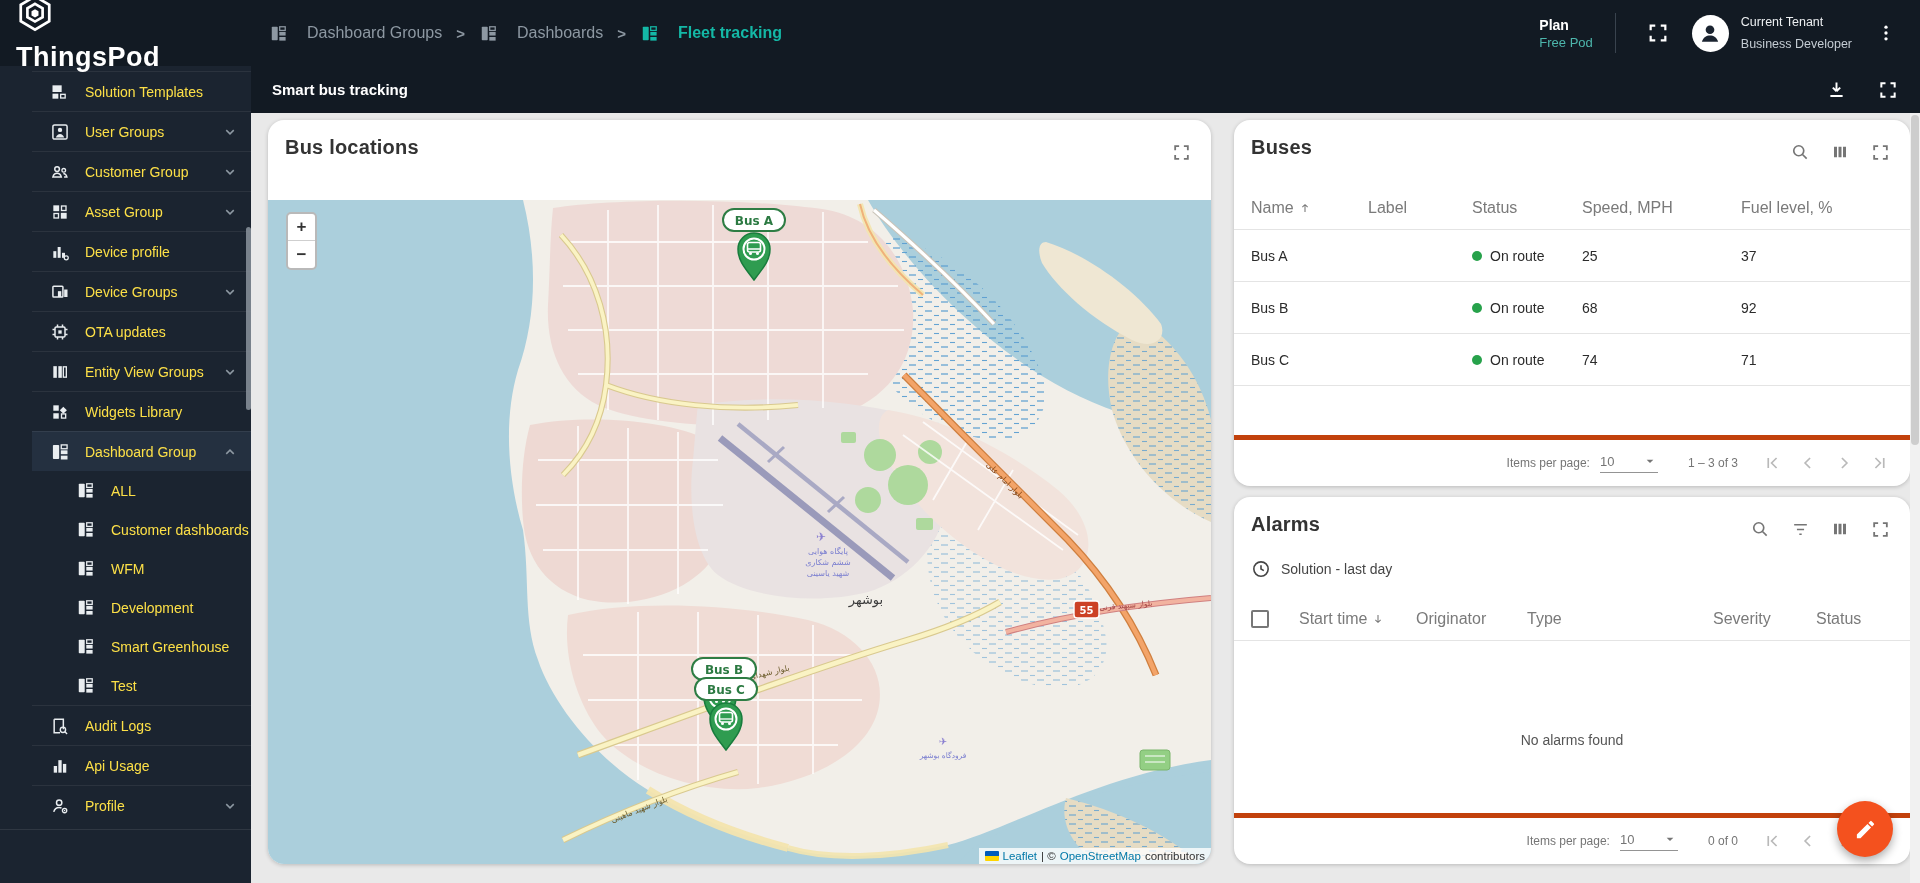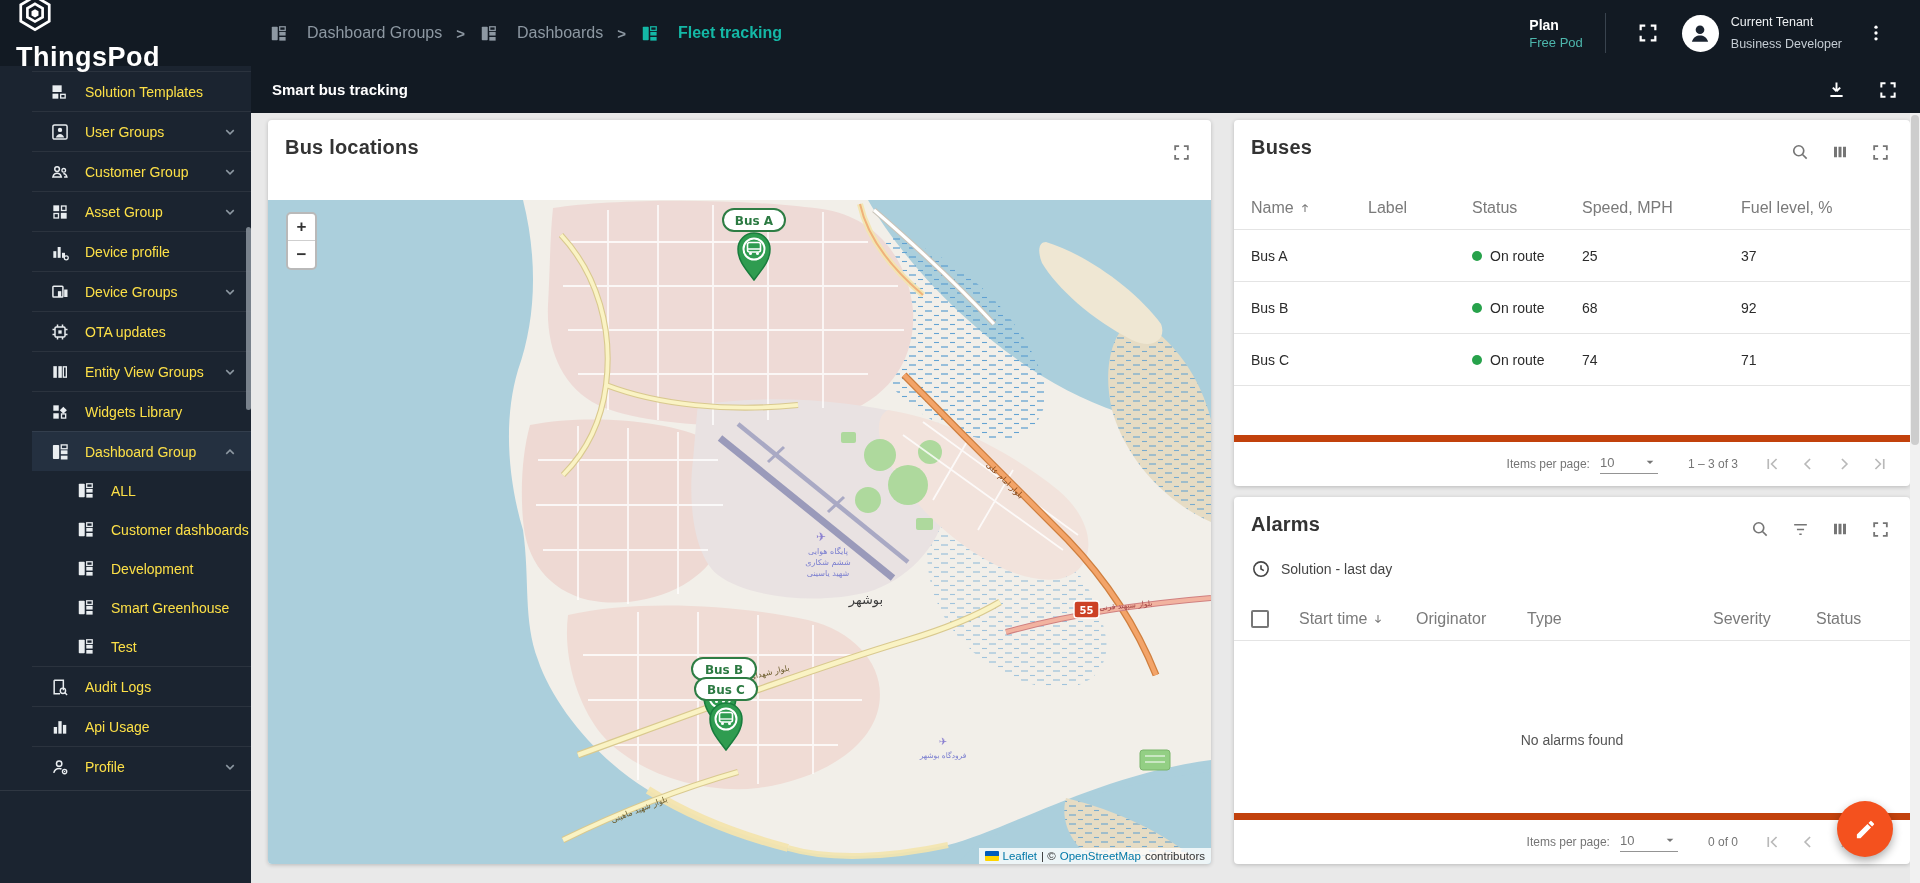--- a/index.html
+++ b/index.html
@@ -9,21 +9,21 @@
 
   
   .hdr { position:absolute; left:0; top:0; width:1920px; height:66px; background:#121a23;
     display:flex; align-items:center; z-index:30; }
   .logo { display:flex; align-items:flex-start; gap:10px; padding:0 20px 0 16px; min-width:235px;flex-direction:column; }
   .logo-txt { color:#fff; font-size:27px; font-weight:bold; letter-spacing:.5px; }
   .crumbs { display:flex; align-items:center; gap:14px; margin-left:34px; }
   .crumb { display:flex; align-items:center; gap:19px; color:#8d98a2; font-size:16px; cursor:pointer; }
   .crumb.active { color:#14b8a6; font-weight:bold; }
   .crumb-sep { color:#8d98a2; font-size:15px; font-weight:bold; }
-  .hdr-right { margin-left:auto; display:flex; align-items:center; padding-right:24px; }
+  .hdr-right { margin-left:auto; display:flex; align-items:center; padding-right:14px; }
   .plan { text-align:left; margin-right:22px; }
   .plan-l1 { color:#fff; font-size:14px; font-weight:bold; }
   .plan-l2 { color:#4db6ac; font-size:13px; margin-top:2px; }
   .vdiv { width:1px; height:40px; background:#39434e; margin-right:22px; }
   .hdr-ico { width:40px; height:40px; display:flex; align-items:center; justify-content:center; cursor:pointer; }
   .avatar { width:37px; height:37px; border-radius:50%; background:#fff; display:flex; align-items:center; justify-content:center; margin:0 12px 0 14px; cursor:pointer; }
   .tenant { margin-right:14px; }
   .tenant div:first-child { color:#eceff1; font-size:12.5px; }
   .tenant div:last-child  { color:#c4ccd3; font-size:12.5px; margin-top:8px; }
 
@@ -41,21 +41,21 @@
 
   
   .tbar { position:absolute; left:251px; top:66px; right:0; height:47px; background:#121a23;
     display:flex; align-items:center; padding:0 14px 0 21px; z-index:10; }
   .tbar-title { color:#fff; font-size:15px; font-weight:bold; }
   .tbar-icos { margin-left:auto; display:flex; gap:16px; }
   .tbar-ico { width:36px; height:36px; display:flex; align-items:center; justify-content:center; color:#fff; cursor:pointer; }
 
   
   .content { position:absolute; left:251px; top:113px; right:0; bottom:0; background:#e9e9e9; }
-  .card { position:absolute; background:#fff; border-radius:4px; box-shadow:0 1px 4px rgba(0,0,0,.2); }
+  .card { position:absolute; background:#fff; border-radius:16px; box-shadow:0 1px 4px rgba(0,0,0,.2); }
   .card-head { display:flex; align-items:flex-start; padding:16px 14px 0 17px; }
   .card-title { font-size:20px; font-weight:bold; color:#333; letter-spacing:.2px; }
   .card-icos { margin-left:auto; display:flex; gap:8px; }
   .cico { width:32px; height:32px; display:flex; align-items:center; justify-content:center; color:#757575; cursor:pointer; }
 
   
   #mapCard { left:17px; top:7px; width:943px; height:744px; overflow:hidden; }
   .map-wrap { position:absolute; left:0; top:80px; width:943px; height:664px; }
   .map-zoom { position:absolute; left:18px; top:12px; width:31px; background:#fff; border:2px solid #b9b9b9; border-radius:5px; overflow:hidden; }
   .map-zoom div { width:100%; height:27px; display:flex; align-items:center; justify-content:center;
@@ -78,21 +78,21 @@
   .thead .hc { display:flex; align-items:center; gap:4px; }
   .brow { height:52px; border-bottom:1px solid #e4e4e4; font-size:14px; color:#2b2b2b; cursor:pointer; }
   .status-cell { display:flex; align-items:center; gap:8px; }
   .dot { width:10px; height:10px; border-radius:50%; background:#27a24b; }
 
   .realtime { display:flex; align-items:center; gap:10px; padding:14px 17px 0 17px; color:#454545; font-size:14px; }
   .empty-body { position:absolute; left:0; right:0; top:170px; bottom:52px; display:flex; align-items:center; justify-content:center;
      color:#555; font-size:14px; }
   .cb { width:18px; height:18px; border:2px solid #777; border-radius:2px; cursor:pointer; }
 
-  .cfoot { position:absolute; left:0; right:0; bottom:0; height:51px; border-top:7px solid #c2410c;
+  .cfoot { position:absolute; left:0; right:0; bottom:0; height:51px; border-top:5px solid #c2410c;
      display:flex; align-items:center; justify-content:flex-end; padding-right:14px; color:#757575; font-size:12px; }
   .pp-label { margin-right:10px; }
   .pp-select { display:flex; align-items:center; justify-content:space-between; width:58px; border-bottom:1px solid #949494;
      padding-bottom:3px; color:#757575; font-size:13px; cursor:pointer; }
   .pp-range { margin:0 18px 0 30px; }
   .pnav { display:flex; gap:4px; }
   .pbtn { width:32px; height:32px; display:flex; align-items:center; justify-content:center; color:#b9b9b9; cursor:pointer; }
 
   .fab { position:absolute; right:17px; bottom:7px; width:56px; height:56px; border-radius:50%; background:#f4511e;
      display:flex; align-items:center; justify-content:center; box-shadow:0 4px 10px rgba(0,0,0,.33); cursor:pointer; z-index:6; }
@@ -344,20 +344,31 @@
     </div>
     <div class="side-item side-sub">
       <span class="ic">
         <svg width="19" height="19" viewBox="0 0 24 24" fill="currentColor">
           <rect x="3.5" y="3.5" width="7.5" height="17" rx="1"></rect>
           <rect x="13.5" y="3.5" width="7" height="4.6" fill="none" stroke="currentColor" stroke-width="1.6"></rect>
           <rect x="13" y="10" width="8" height="4.6"></rect>
           <rect x="13" y="16.4" width="8" height="4.6"></rect>
         </svg>
       </span>
+      <span class="lbl">WFM</span>
+    </div>
+    <div class="side-item side-sub">
+      <span class="ic">
+        <svg width="19" height="19" viewBox="0 0 24 24" fill="currentColor">
+          <rect x="3.5" y="3.5" width="7.5" height="17" rx="1"></rect>
+          <rect x="13.5" y="3.5" width="7" height="4.6" fill="none" stroke="currentColor" stroke-width="1.6"></rect>
+          <rect x="13" y="10" width="8" height="4.6"></rect>
+          <rect x="13" y="16.4" width="8" height="4.6"></rect>
+        </svg>
+      </span>
       <span class="lbl">Development</span>
     </div>
     <div class="side-item side-sub">
       <span class="ic">
         <svg width="19" height="19" viewBox="0 0 24 24" fill="currentColor">
           <rect x="3.5" y="3.5" width="7.5" height="17" rx="1"></rect>
           <rect x="13.5" y="3.5" width="7" height="4.6" fill="none" stroke="currentColor" stroke-width="1.6"></rect>
           <rect x="13" y="10" width="8" height="4.6"></rect>
           <rect x="13" y="16.4" width="8" height="4.6"></rect>
         </svg>

